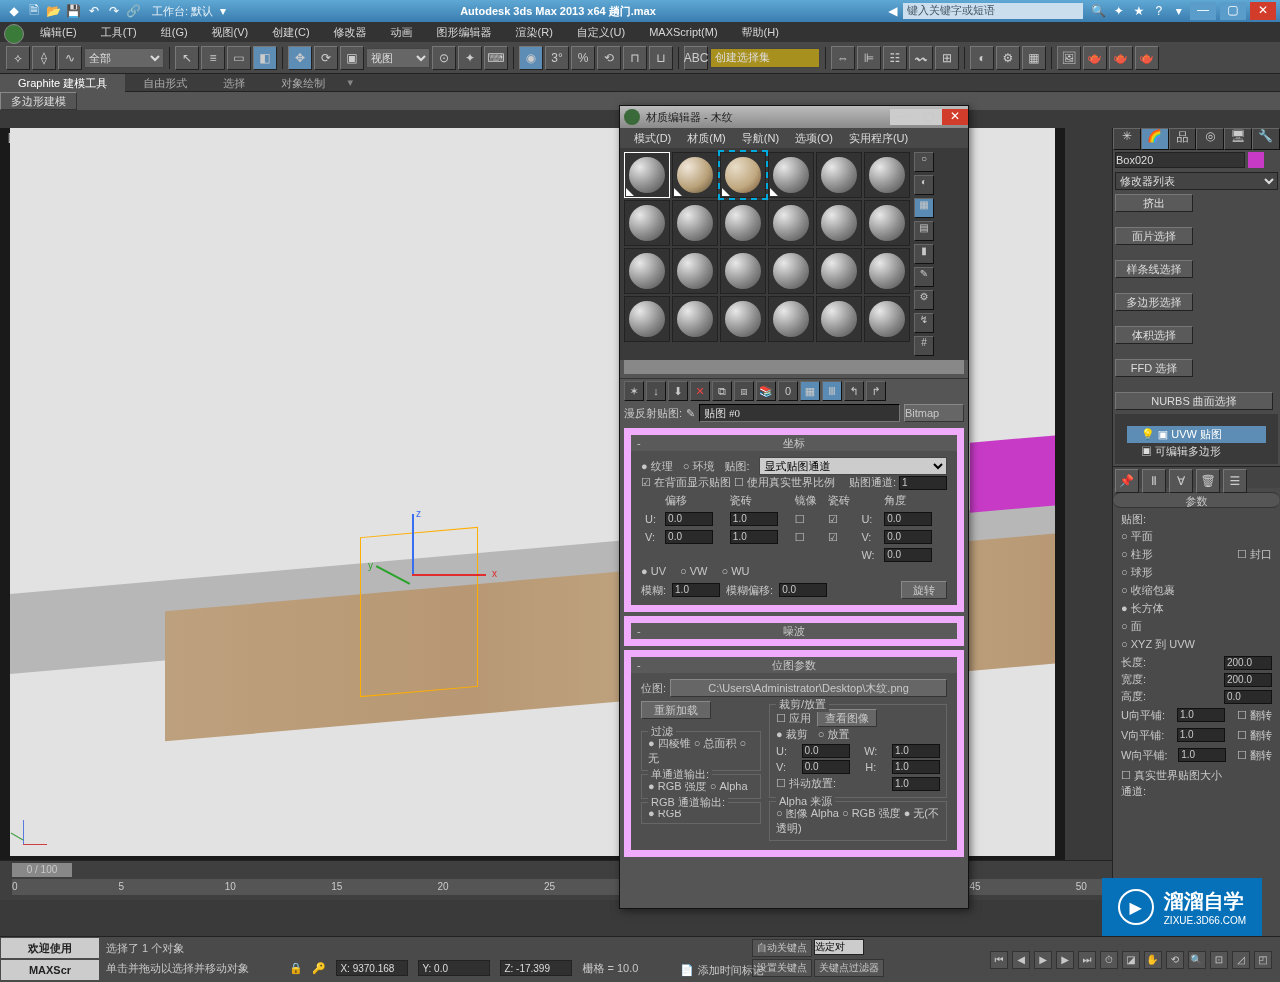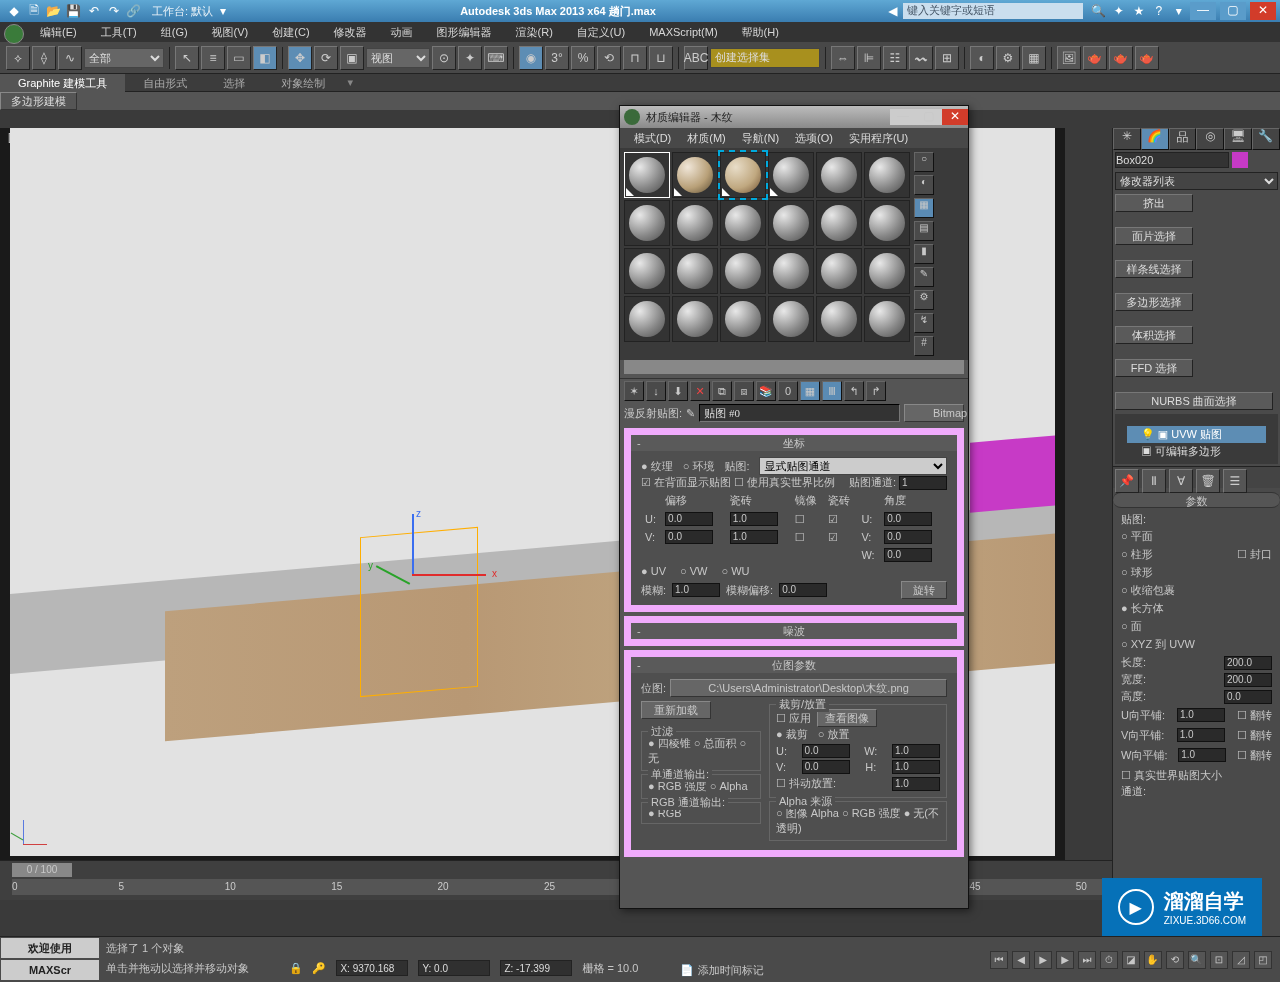--- a/index.html
+++ b/index.html
@@ -71,21 +71,21 @@
 .coordbox input { width:72px; height:16px; background:#303030; color:#ddd; border:1px solid #222; font-size:10px; padding:0 3px;}
 .statusright { display:flex; align-items:center; gap:4px; padding-right:8px;}
 .stbtn { width:18px; height:18px; background:#555; border:1px solid #333; font-size:10px; text-align:center; line-height:16px;}
 
 
 .cmdpanel { position:absolute; right:0; top:128px; width:168px; bottom:46px; background:#4a4a4a; border-left:1px solid #222; overflow:hidden; }
 .cmdtabs { height:22px; display:flex; }
 .cmdtabs .ct { flex:1; background:#444; border:1px outset #666; text-align:center; color:#ccc; font-size:12px; }
 .cmdtabs .ct.active{background:#5d8db4;}
 .cmdname { padding:2px; }
-.cmdname input { width:114px; height:16px; background:#333; color:#ddd; border:1px solid #222;}
+.cmdname input { width:130px; height:16px; background:#333; color:#ddd; border:1px solid #222;}
 .cmdname .csw{display:inline-block;width:16px;height:16px;background:#c73ac6;vertical-align:top;}
 .modlist { padding:2px; }
 .modlist select { width:100%; background:#444; color:#ddd; border:1px solid #222; height:18px;}
 .modbtns { display:flex; flex-wrap:wrap; gap:15px; padding:2px;}
 .modbtns .mb { width:78px; height:18px; background:#5a5a5a; border:1px outset #777; text-align:center; line-height:16px; color:#ddd;}
 .stack { background:#3a3a3a; margin:2px; height:50px; padding:12px;}
 .stack .sit { padding:1px 14px; color:#ddd;}
 .stack .sit.sel{background:#5d8db4;color:#fff;}
 .rollhdr { background:#555; height:16px; text-align:center; line-height:16px; border-top:1px solid #333; border-bottom:1px solid #333; margin-top:4px;border-radius:8px;}
 .rollbody { padding:4px 8px;}
@@ -112,21 +112,21 @@
 .slot.sel2{outline:2px dashed #0ad;}
 .slot .tri{position:absolute;left:1px;bottom:1px;width:8px;height:8px;background:#fff;clip-path:polygon(0 100%,100% 100%,0 0);}
 .matgrid + .sidetools{width:24px;display:flex;flex-direction:column;gap:3px;margin-left:4px;}
 .sidetools .st{width:20px;height:20px;background:#4a4a4a;border:1px outset #666;font-size:10px;text-align:center;}
 .matscroll{height:14px;background:#888;margin:0 4px 4px 4px;}
 .mattoolbar{height:24px;display:flex;gap:2px;padding:2px 4px;align-items:center;border-top:1px solid #333;}
 .mattoolbar .mt{width:20px;height:20px;background:#4a4a4a;border:1px outset #666;text-align:center;font-size:11px;line-height:18px;}
 .mattoolbar .mt.active{background:#5a8bb4;}
 .mapname { display:flex; align-items:center; padding:2px 4px; gap:4px;}
 .mapname input{flex:1;height:18px;background:#333;color:#ddd;border:1px inset #222;font-size:11px;padding:0 4px;font-family:Liberation Serif, serif;}
-.mapname .btn{width:60px;height:18px;background:#666;border:1px outset #888;line-height:16px;padding-left:28px;}
+.mapname .btn{width:60px;height:18px;background:#666;border:1px outset #888;line-height:16px;}
 .rollout{border:7px solid #f0abfc;margin:4px;}
 .rollout .rh{height:16px;background:#5a5a5a;text-align:center;line-height:16px;position:relative;}
 .rollout .rh:before{content:"-";position:absolute;left:6px;}
 .rollout .rb{padding:6px 10px;background:#4f4f4f;}
 .rtab{width:100%;}
 .rtab td{padding:1px 2px;}
 .bitmapbtn{flex:1;height:18px;background:#666;border:1px outset #888;text-align:center;line-height:16px;}
 .group{border:1px solid #666;padding:4px 6px;margin:3px 0;position:relative;}
 .group .gt{position:absolute;top:-8px;left:6px;background:#4f4f4f;padding:0 3px;}
 
@@ -287,20 +287,30 @@
     <div class="coordbox">
       <span style="margin-right:30px">单击并拖动以选择并移动对象</span>
       <span>🔒</span>
       <span>🔑</span>
       <input value="X: 9370.168" style="">
       <input value="Y: 0.0" style="">
       <input value="Z: -17.399" style="">
       <span>栅格 = 10.0</span>
     </div>
   </div>
+  <div style="width:240px;padding:2px">
+    <div style="display:flex;gap:2px">
+      <div class="stbtn" style="width:auto;padding:0 4px">自动关键点</div>
+      <input style="width: 50px; height: 16px; background: rgb(204, 204, 204); border: 1px solid rgb(34, 34, 34); font-size: 10px;" value="选定对">
+    </div>
+    <div style="display:flex;gap:2px;margin-top:2px">
+      <div class="stbtn" style="width:auto;padding:0 4px">设置关键点</div>
+      <div class="stbtn" style="width:auto;padding:0 4px">关键点过滤器</div>
+    </div>
+  </div>
   <div class="statusright">
     <div class="stbtn">⏮</div>
     <div class="stbtn">◀</div>
     <div class="stbtn">▶</div>
     <div class="stbtn">▶</div>
     <div class="stbtn">⏭</div>
     <div class="stbtn">⏱</div>
     <div class="stbtn">◪</div>
     <div class="stbtn">✋</div>
     <div class="stbtn">⟲</div>

